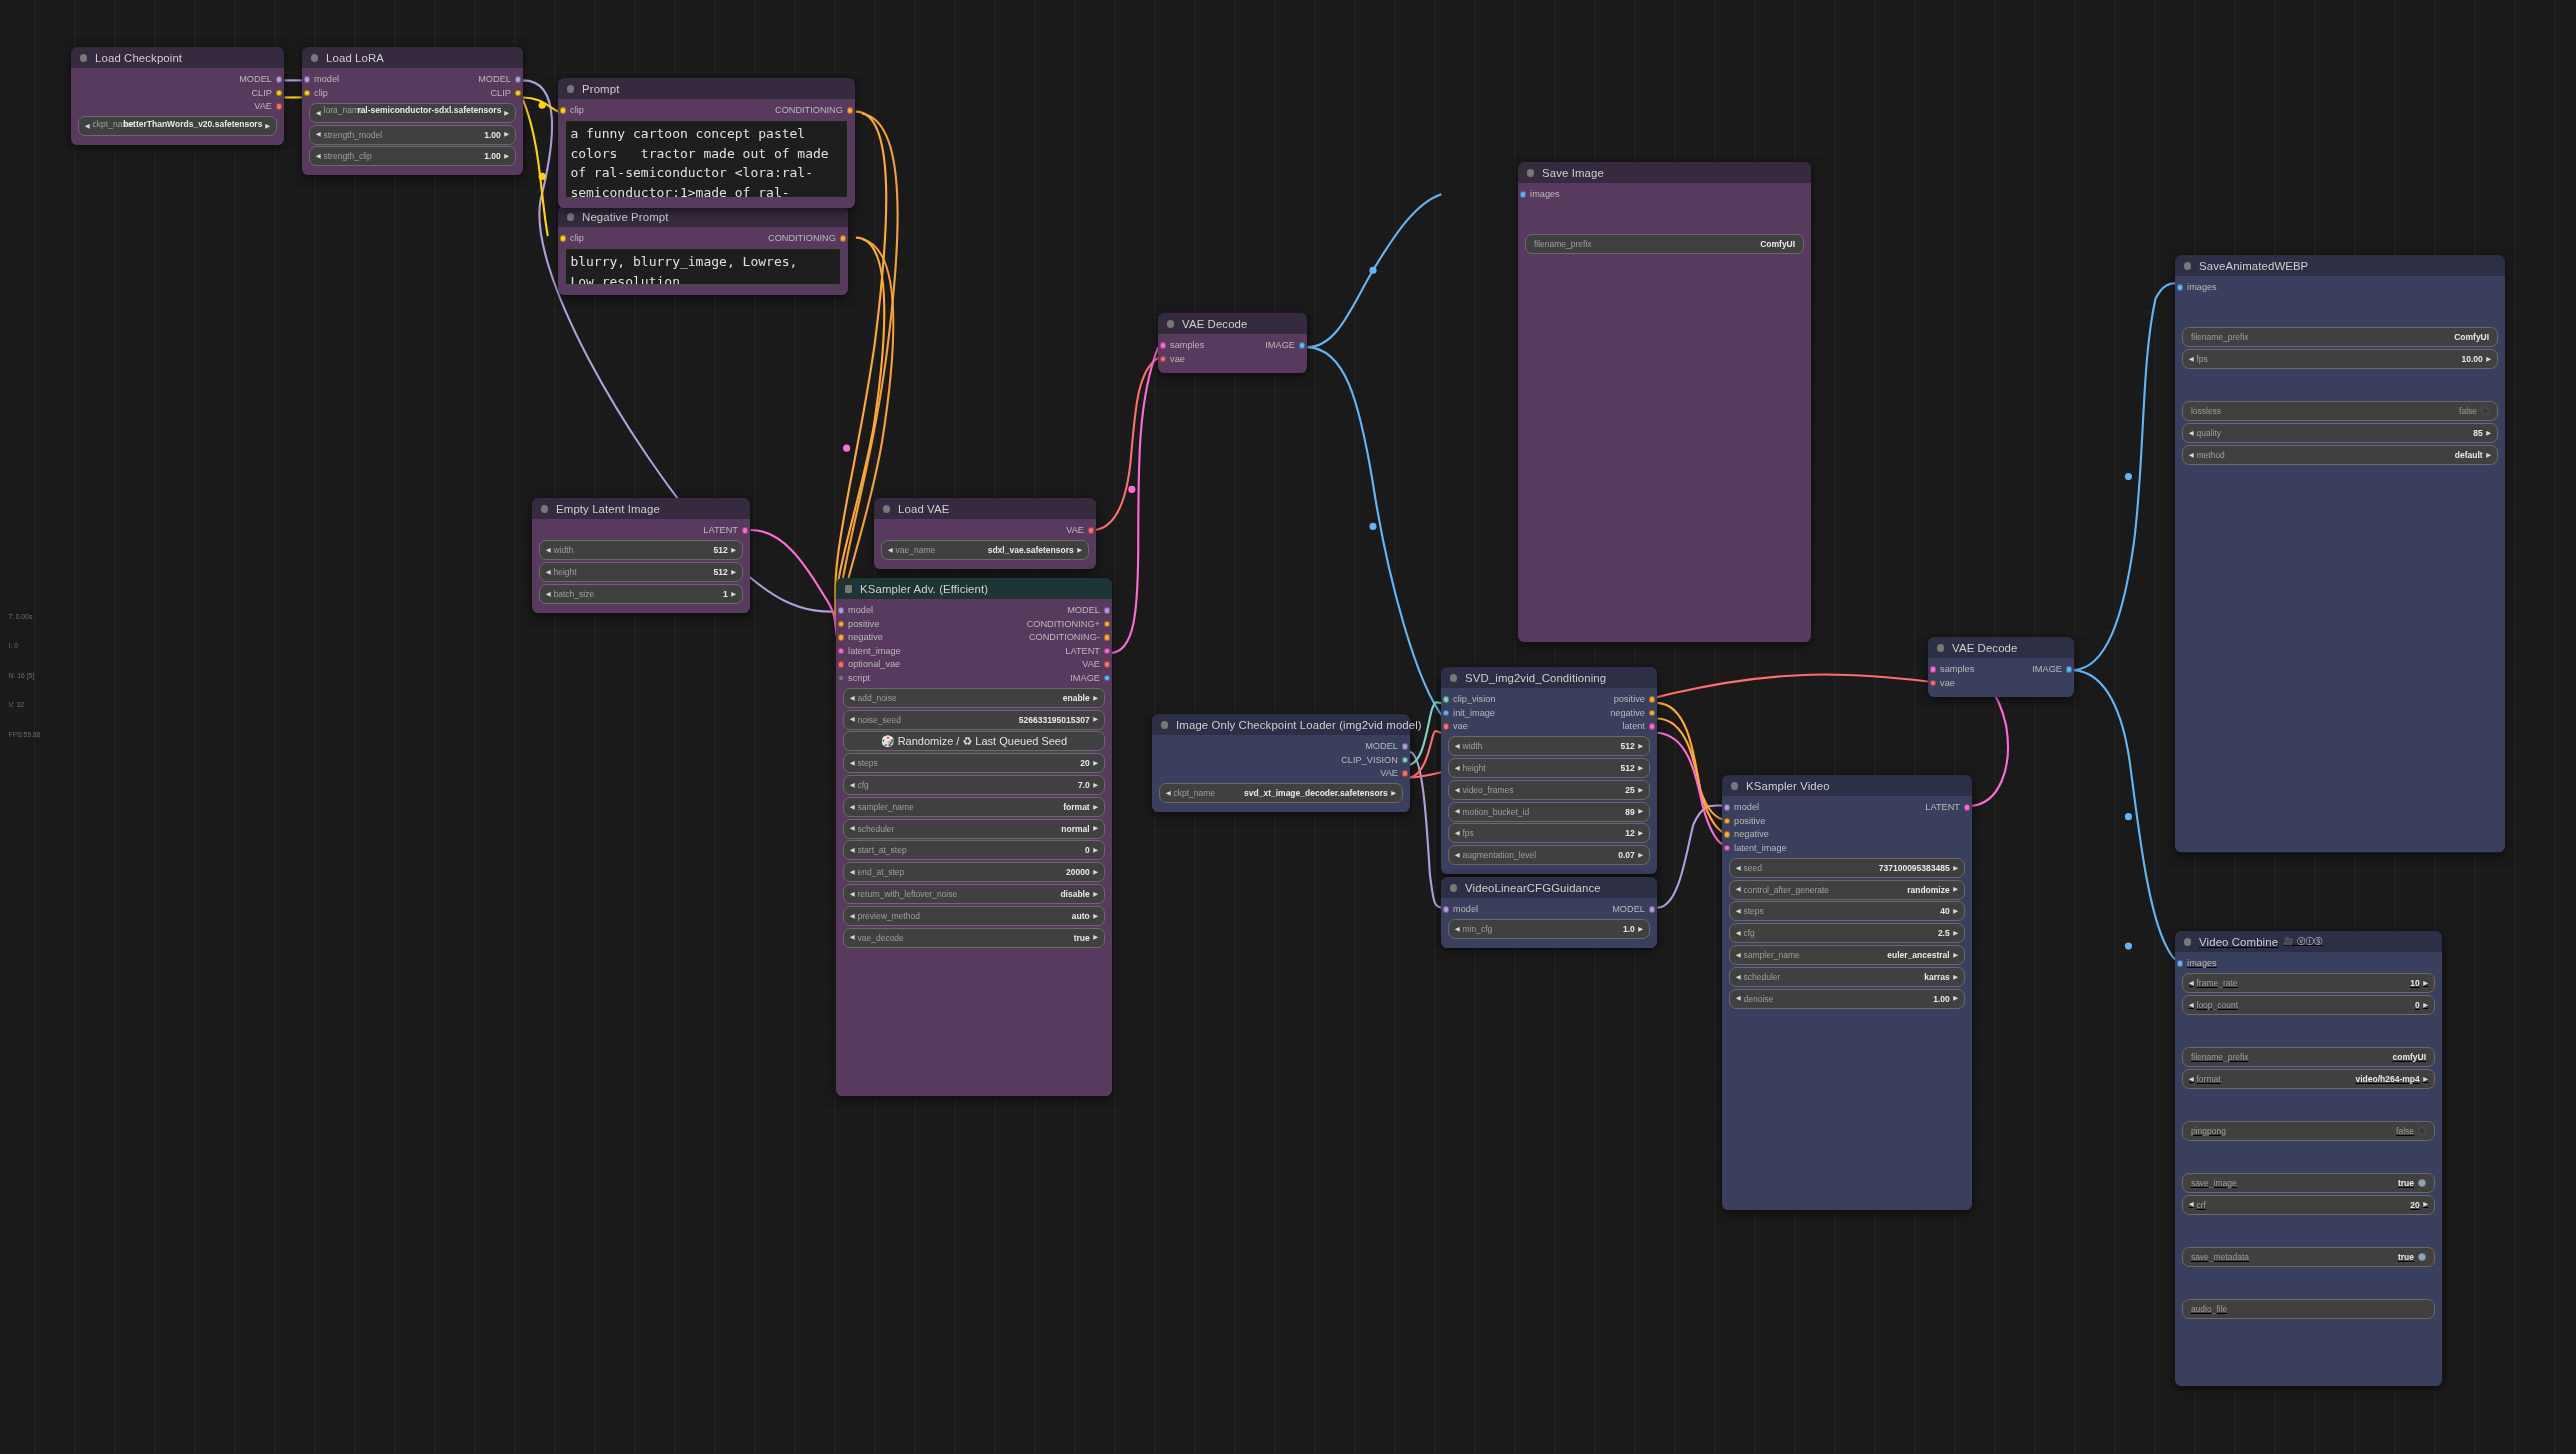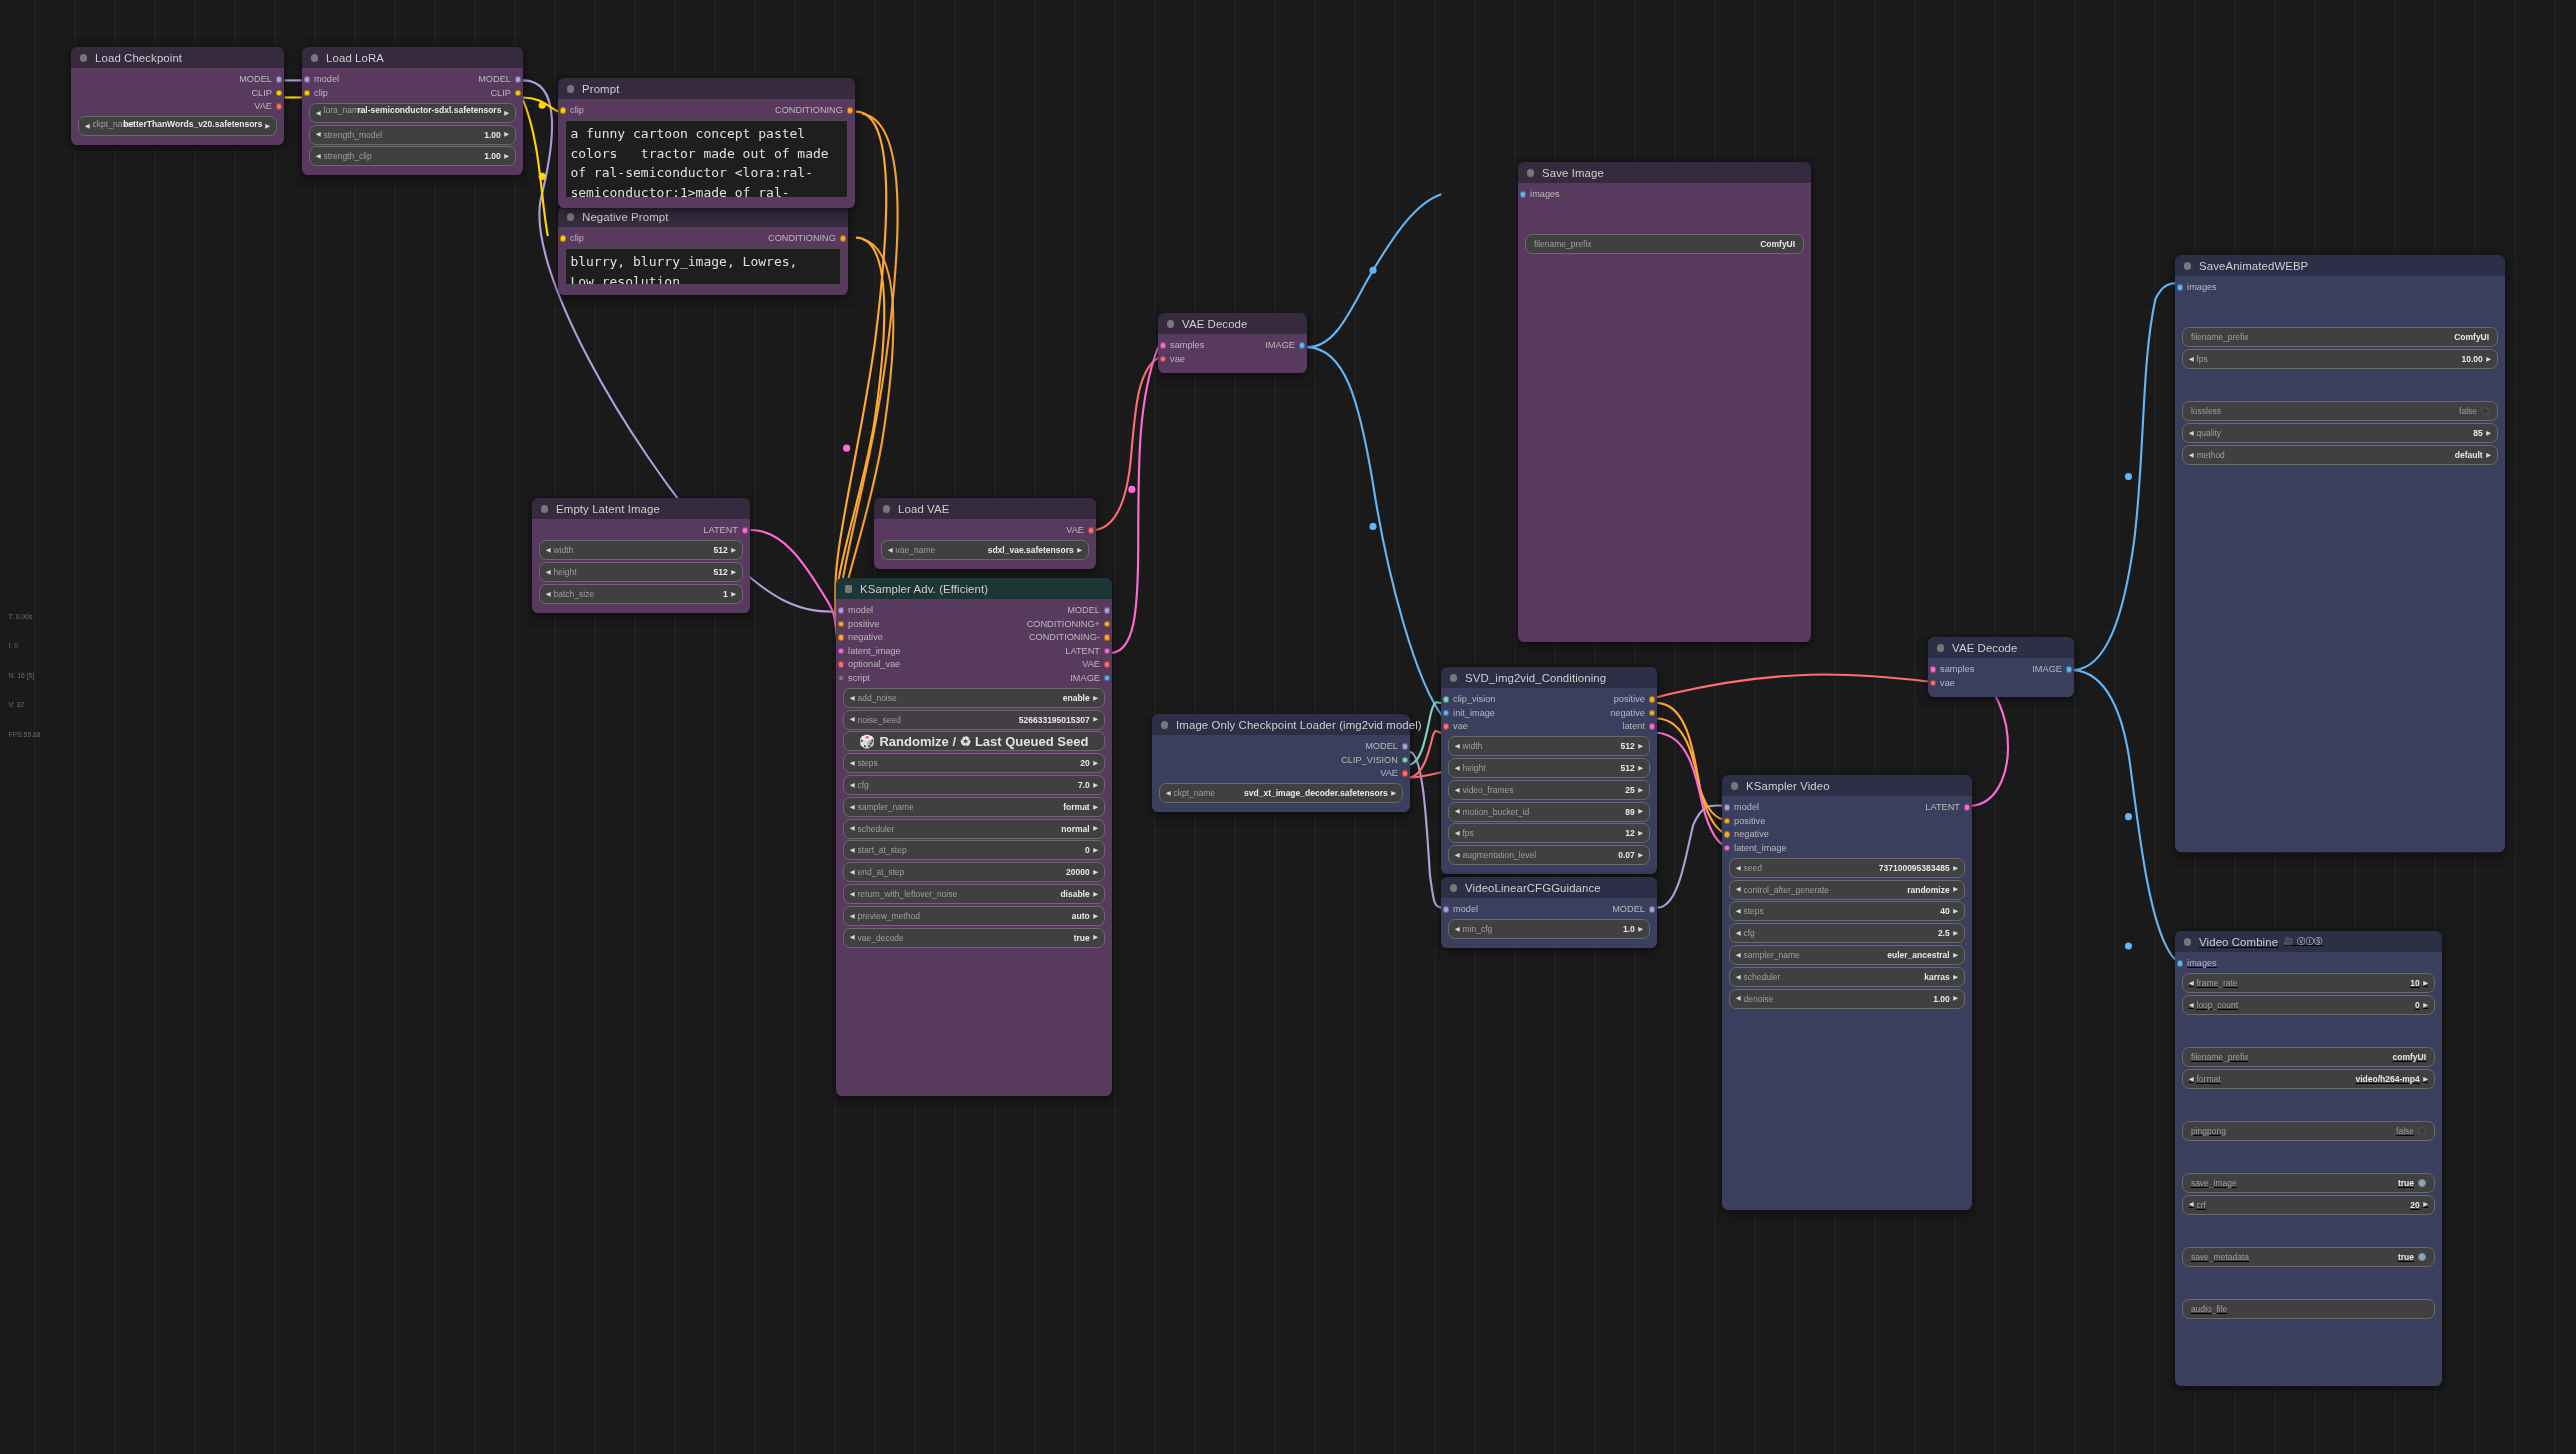--- a/index.html
+++ b/index.html
@@ -103,21 +103,21 @@
     overflow: hidden;
   }
   .widget .wname { flex: 0 0 auto; white-space: nowrap; }
   .widget .wval  { margin-left: auto; color: #e8e8e8; font-weight: bold; white-space: nowrap; }
   .widget .ar {
     flex: 0 0 auto; color:#d8d8d8; font-size: 6.4px; line-height:1;
   }
   .widget .ar.l { margin-right: 2.8px; }
   .widget .ar.r { margin-left: 3.6px; }
   .widget.plain { padding: 0 7.8px; margin-top: 32px; }
-  .widget.btn { justify-content: center; color:#e2e2e2; font-size:13px;font-weight:bold; }
+  .widget.btn { justify-content: center; color:#e2e2e2; font-size:11px; }
   .widget .toggle {
     width: 7.8px; height: 7.8px; border-radius: 50%;
     margin-left: 4.3px; flex:0 0 auto;
   }
   .toggle.off { background:#3b3b3b; border:0.7px solid #555; }
   .toggle.on  { background:#8ea6bd; border:0.7px solid #708698; }
 
   
   .textarea {
     margin: 2.8px 7.1px;

